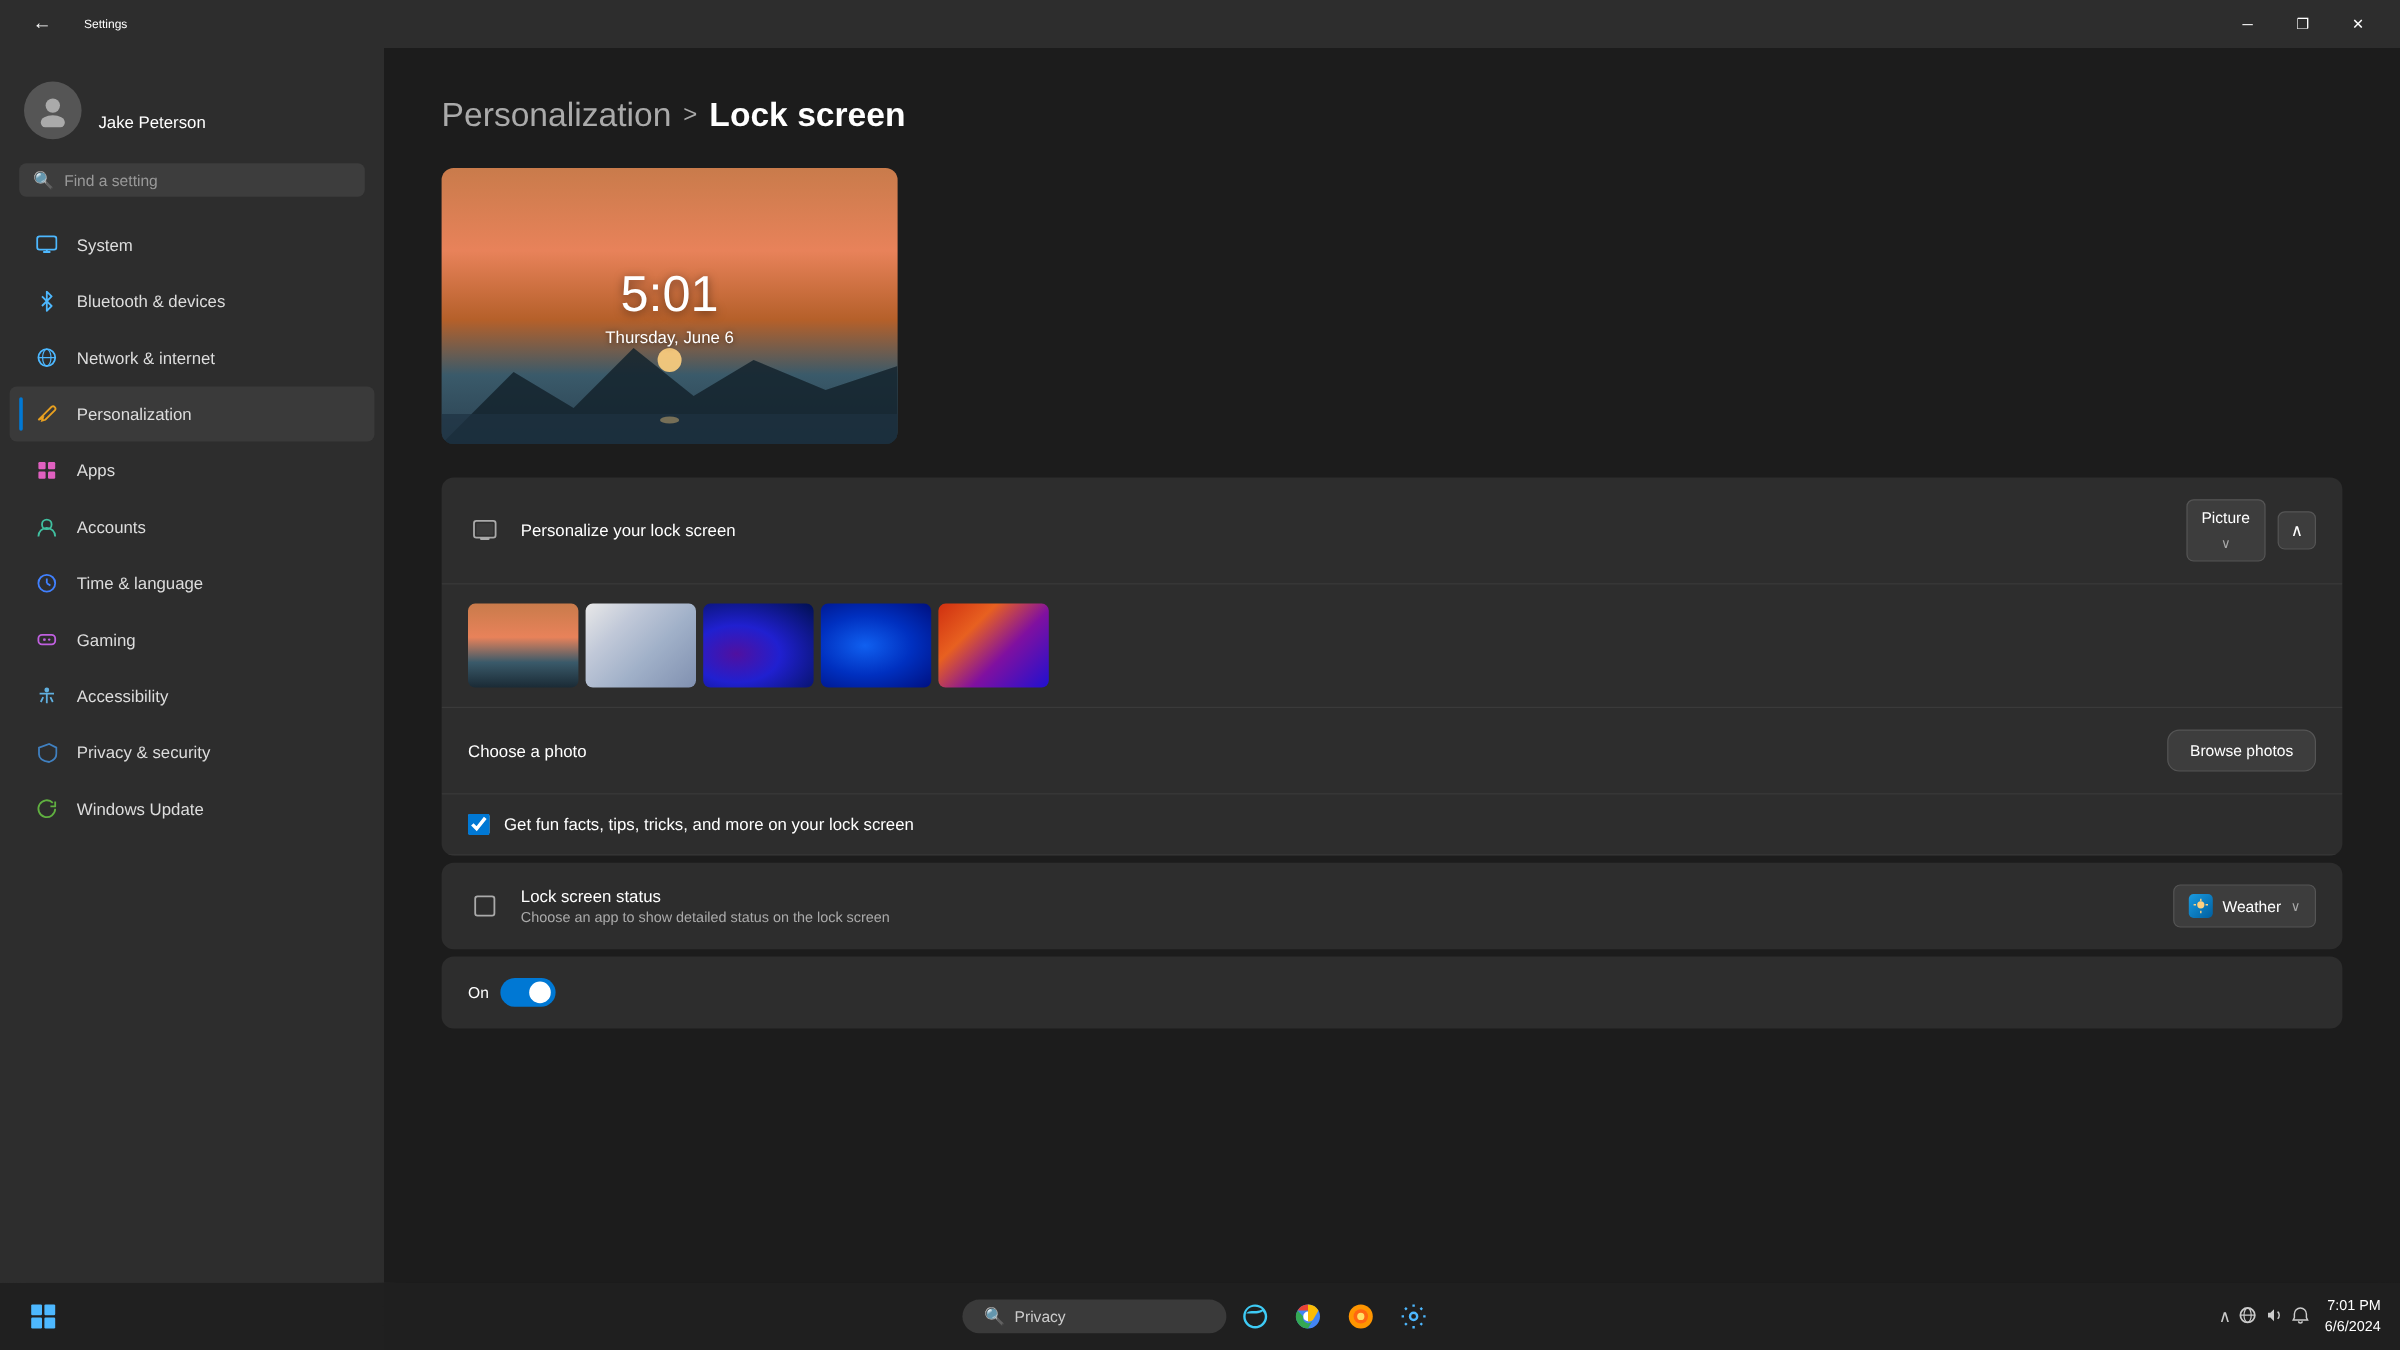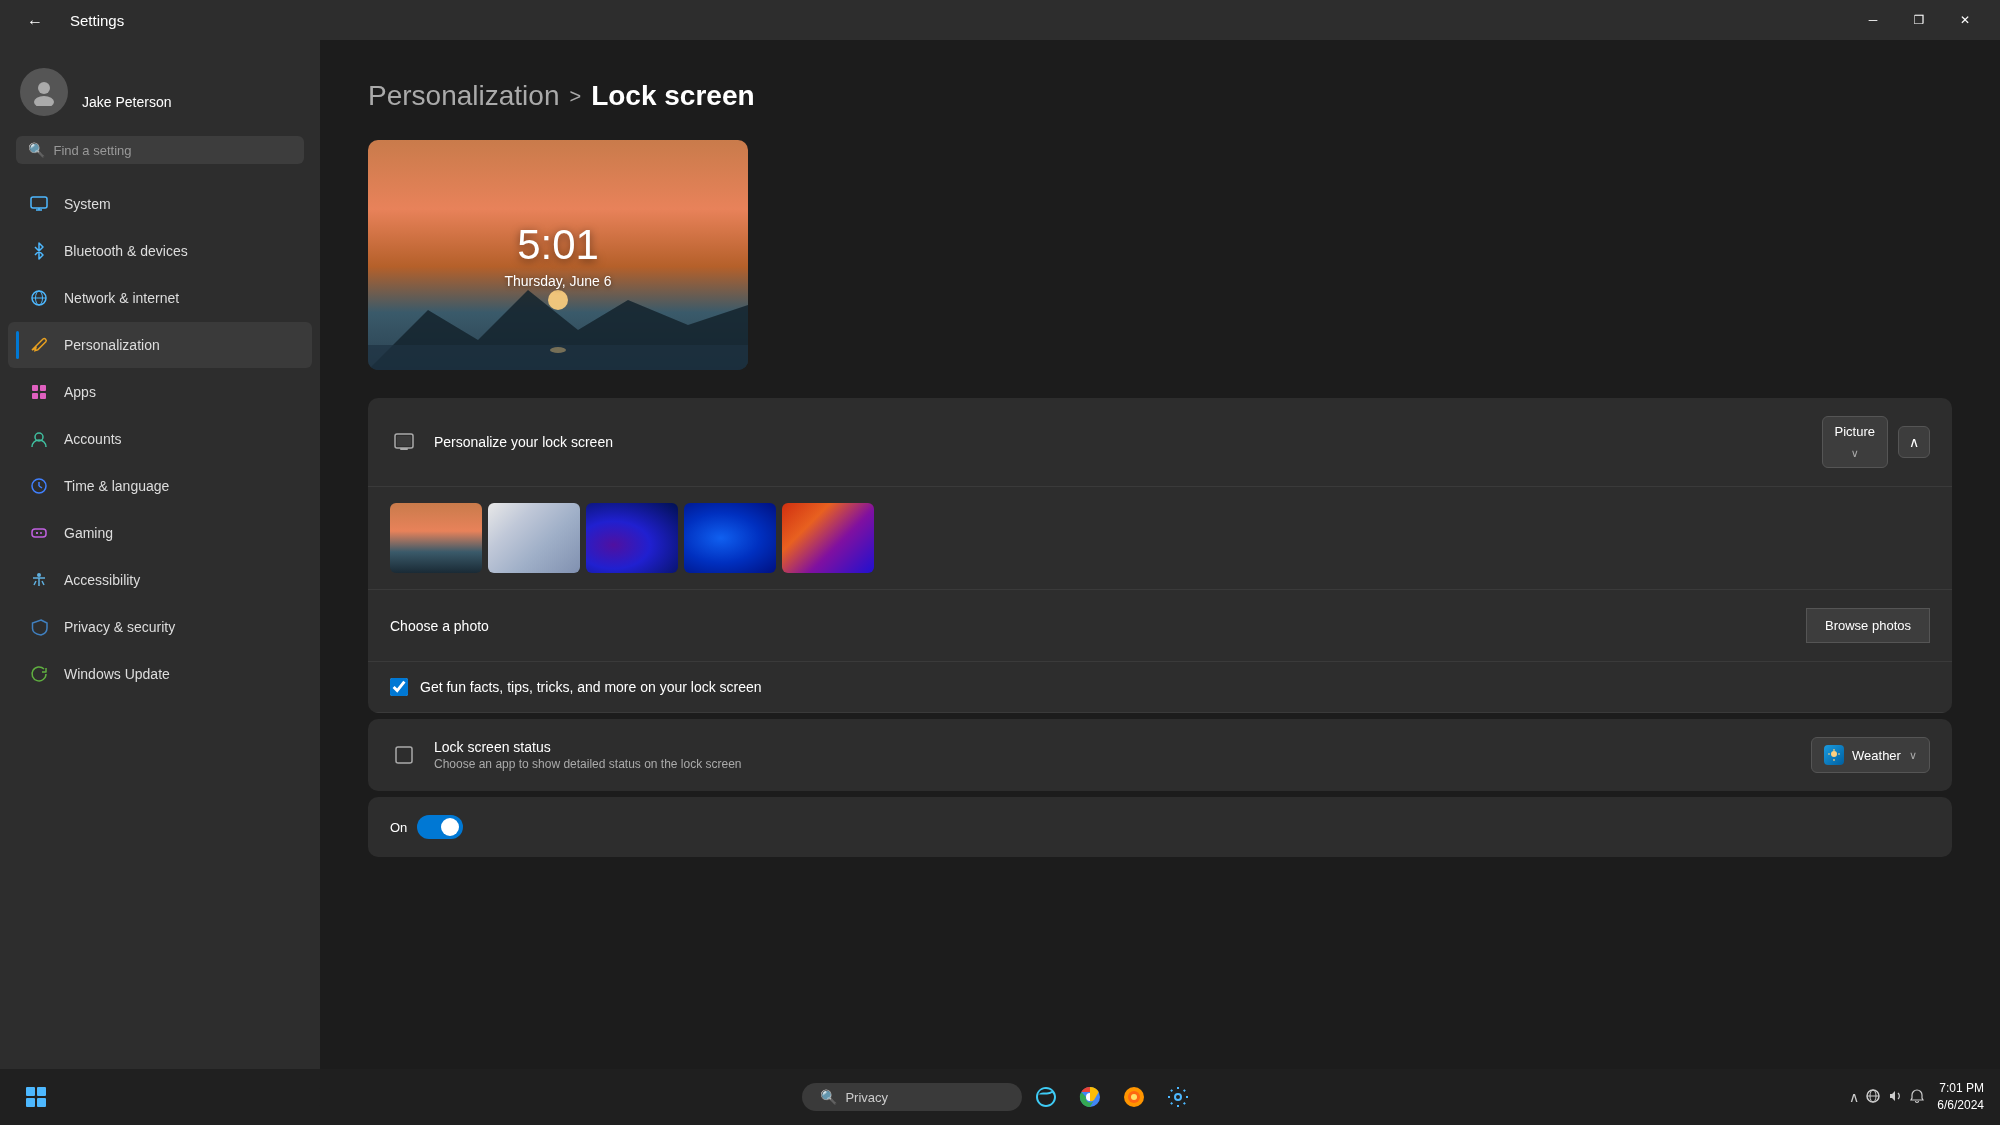--- a/index.html
+++ b/index.html
@@ -21,21 +21,21 @@
       align-items: center;
       justify-content: space-between;
       padding: 0 12px;
     }
     .title-bar-left {
       display: flex;
       align-items: center;
       gap: 12px;
     }
     .title-bar-title {
-      font-size: 15px;
+      font-size: 10px;
       color: #ffffff;
     }
     .title-bar-controls {
       display: flex;
       gap: 0;
     }
     .title-bar-btn {
       width: 46px;
       height: 40px;
       display: flex;
@@ -313,21 +313,21 @@
     .thumb-1 { background: linear-gradient(180deg, #c97b4b 0%, #e8825a 40%, #3a5a6a 70%, #1a2a35 100%); }
     .thumb-2 { background: linear-gradient(135deg, #e8e8e8 0%, #c0c8d8 30%, #a0b0c8 60%, #8090b0 100%); }
     .thumb-3 { background: radial-gradient(ellipse at 30% 60%, #5010a0 0%, #2020d0 40%, #001050 100%); }
     .thumb-4 { background: radial-gradient(ellipse at 40% 50%, #1060f0 0%, #0030c0 50%, #001080 100%); }
     .thumb-5 { background: linear-gradient(135deg, #d03010 0%, #e86020 30%, #8010a0 60%, #2010d0 100%); }
 
     
     .browse-btn {
       background: #3d3d3d;
       border: 1px solid #555;
-      border-radius: 0;
+      border-radius: 10px;
       padding: 9px 18px;
       color: #ffffff;
       font-size: 13px;
       cursor: pointer;
     }
 
     
     .checkbox-row {
       display: flex;
       align-items: center;

